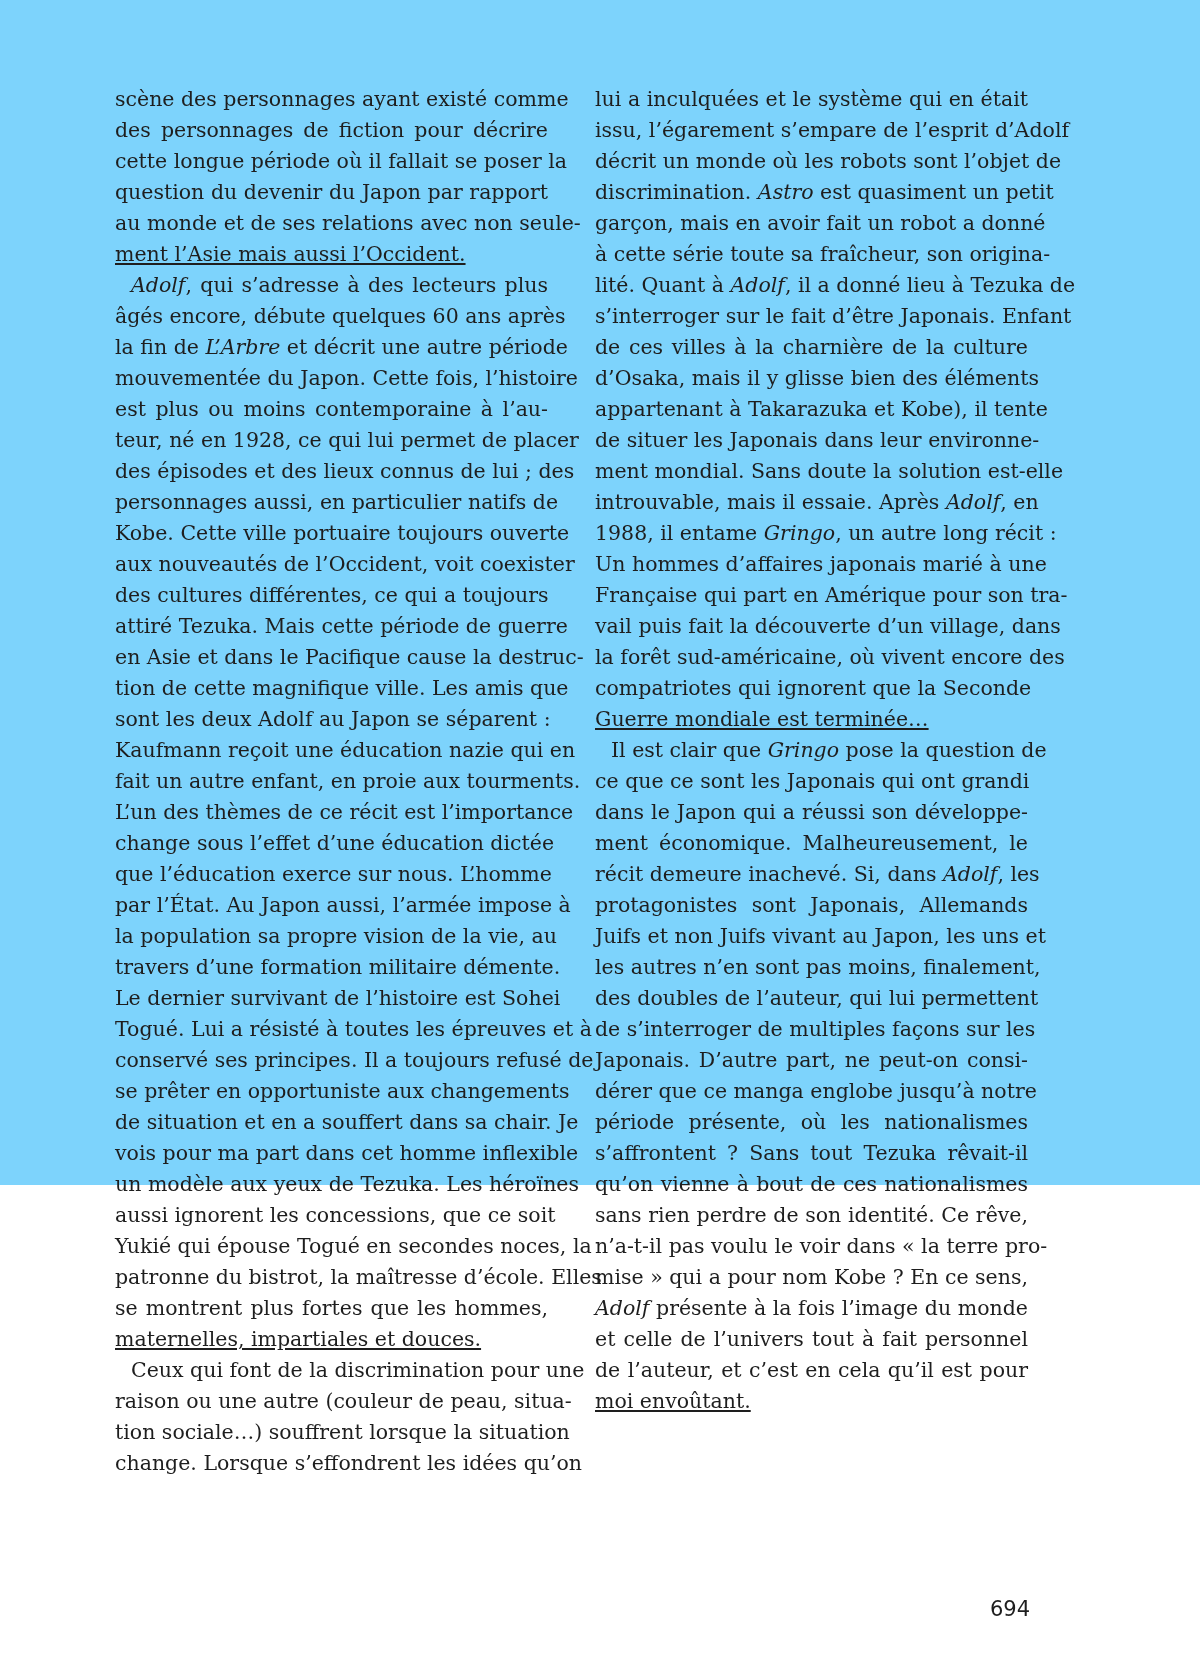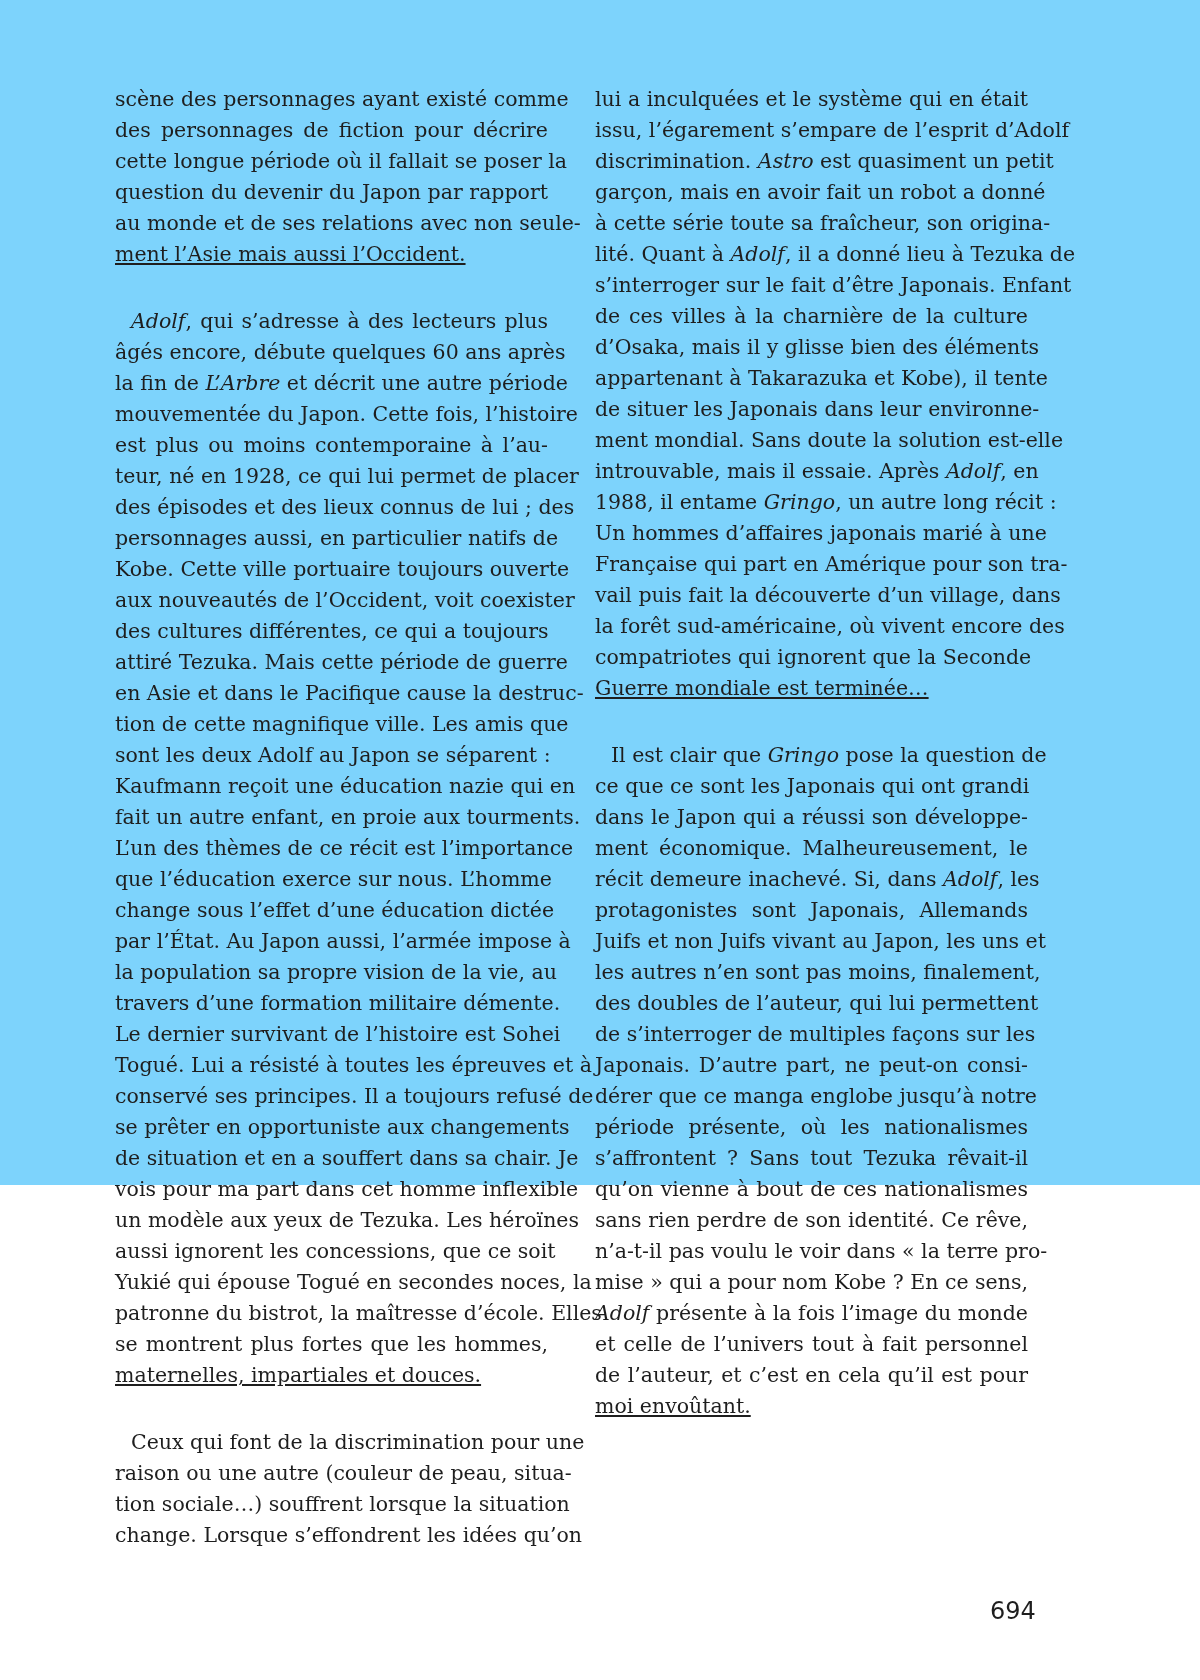--- a/index.html
+++ b/index.html
@@ -18,28 +18,28 @@
   .col-right { left: 595px; }
   .line {
     display: block;
     height: 31px;
     white-space: nowrap;
     text-align: justify;
     text-align-last: justify;
     overflow: visible;
   }
   .line.last { text-align-last: left; text-decoration: underline; }
-  .line.indent { padding-left: 16px; margin-top: 36px; }
+  .line.indent { padding-left: 16px; }
   .seg-i { font-style: italic; }
   .page-number {
     position: absolute;
     left: 990px;
     top: 1597px;
     font-family: "DejaVu Sans", sans-serif;
-    font-size: 24px;
+    font-size: 21px;
     color: #1e1e1e;
   }
 </style>
 </head>
 <body>
 
 <div class="page">
   <div class="col col-left">
       <span class="line"><span>scène des personnages ayant existé comme</span></span>
       <span class="line"><span>des personnages de fiction pour décrire</span></span>
@@ -58,22 +58,22 @@
       <span class="line"><span>Kobe. Cette ville portuaire toujours ouverte</span></span>
       <span class="line"><span>aux nouveautés de l’Occident, voit coexister</span></span>
       <span class="line"><span>des cultures différentes, ce qui a toujours</span></span>
       <span class="line"><span>attiré Tezuka. Mais cette période de guerre</span></span>
       <span class="line"><span>en Asie et dans le Pacifique cause la destruc-</span></span>
       <span class="line"><span>tion de cette magnifique ville. Les amis que</span></span>
       <span class="line"><span>sont les deux Adolf au Japon se séparent :</span></span>
       <span class="line"><span>Kaufmann reçoit une éducation nazie qui en</span></span>
       <span class="line"><span>fait un autre enfant, en proie aux tourments.</span></span>
       <span class="line"><span>L’un des thèmes de ce récit est l’importance</span></span>
+      <span class="line"><span>change sous l’effet d’une éducation dictée</span></span>
       <span class="line"><span>que l’éducation exerce sur nous. L’homme</span></span>
-      <span class="line"><span>change sous l’effet d’une éducation dictée</span></span>
       <span class="line"><span>par l’État. Au Japon aussi, l’armée impose à</span></span>
       <span class="line"><span>la population sa propre vision de la vie, au</span></span>
       <span class="line"><span>travers d’une formation militaire démente.</span></span>
       <span class="line"><span>Le dernier survivant de l’histoire est Sohei</span></span>
       <span class="line"><span>Togué. Lui a résisté à toutes les épreuves et à</span></span>
       <span class="line"><span>conservé ses principes. Il a toujours refusé de</span></span>
       <span class="line"><span>se prêter en opportuniste aux changements</span></span>
       <span class="line"><span>de situation et en a souffert dans sa chair. Je</span></span>
       <span class="line"><span>vois pour ma part dans cet homme inflexible</span></span>
       <span class="line"><span>un modèle aux yeux de Tezuka. Les héroïnes</span></span>
@@ -83,20 +83,21 @@
       <span class="line"><span>se montrent plus fortes que les hommes,</span></span>
       <span class="line last"><span>maternelles, impartiales et douces.</span></span>
       <span class="line indent"><span>Ceux qui font de la discrimination pour une</span></span>
       <span class="line"><span>raison ou une autre (couleur de peau, situa-</span></span>
       <span class="line"><span>tion sociale…) souffrent lorsque la situation</span></span>
       <span class="line"><span>change. Lorsque s’effondrent les idées qu’on</span></span>
     </div>
   <div class="col col-right">
       <span class="line"><span>lui a inculquées et le système qui en était</span></span>
       <span class="line"><span>issu, l’égarement s’empare de l’esprit d’Adolf</span></span>
+      <span class="line"><span>décrit un monde où les robots sont l’objet de</span></span>
       <span class="line"><span>discrimination. </span><span class="seg-i">Astro</span><span> est quasiment un petit</span></span>
       <span class="line"><span>garçon, mais en avoir fait un robot a donné</span></span>
       <span class="line"><span>à cette série toute sa fraîcheur, son origina-</span></span>
       <span class="line"><span>lité. Quant à </span><span class="seg-i">Adolf</span><span>, il a donné lieu à Tezuka de</span></span>
       <span class="line"><span>s’interroger sur le fait d’être Japonais. Enfant</span></span>
       <span class="line"><span>de ces villes à la charnière de la culture</span></span>
       <span class="line"><span>d’Osaka, mais il y glisse bien des éléments</span></span>
       <span class="line"><span>appartenant à Takarazuka et Kobe), il tente</span></span>
       <span class="line"><span>de situer les Japonais dans leur environne-</span></span>
       <span class="line"><span>ment mondial. Sans doute la solution est-elle</span></span>

